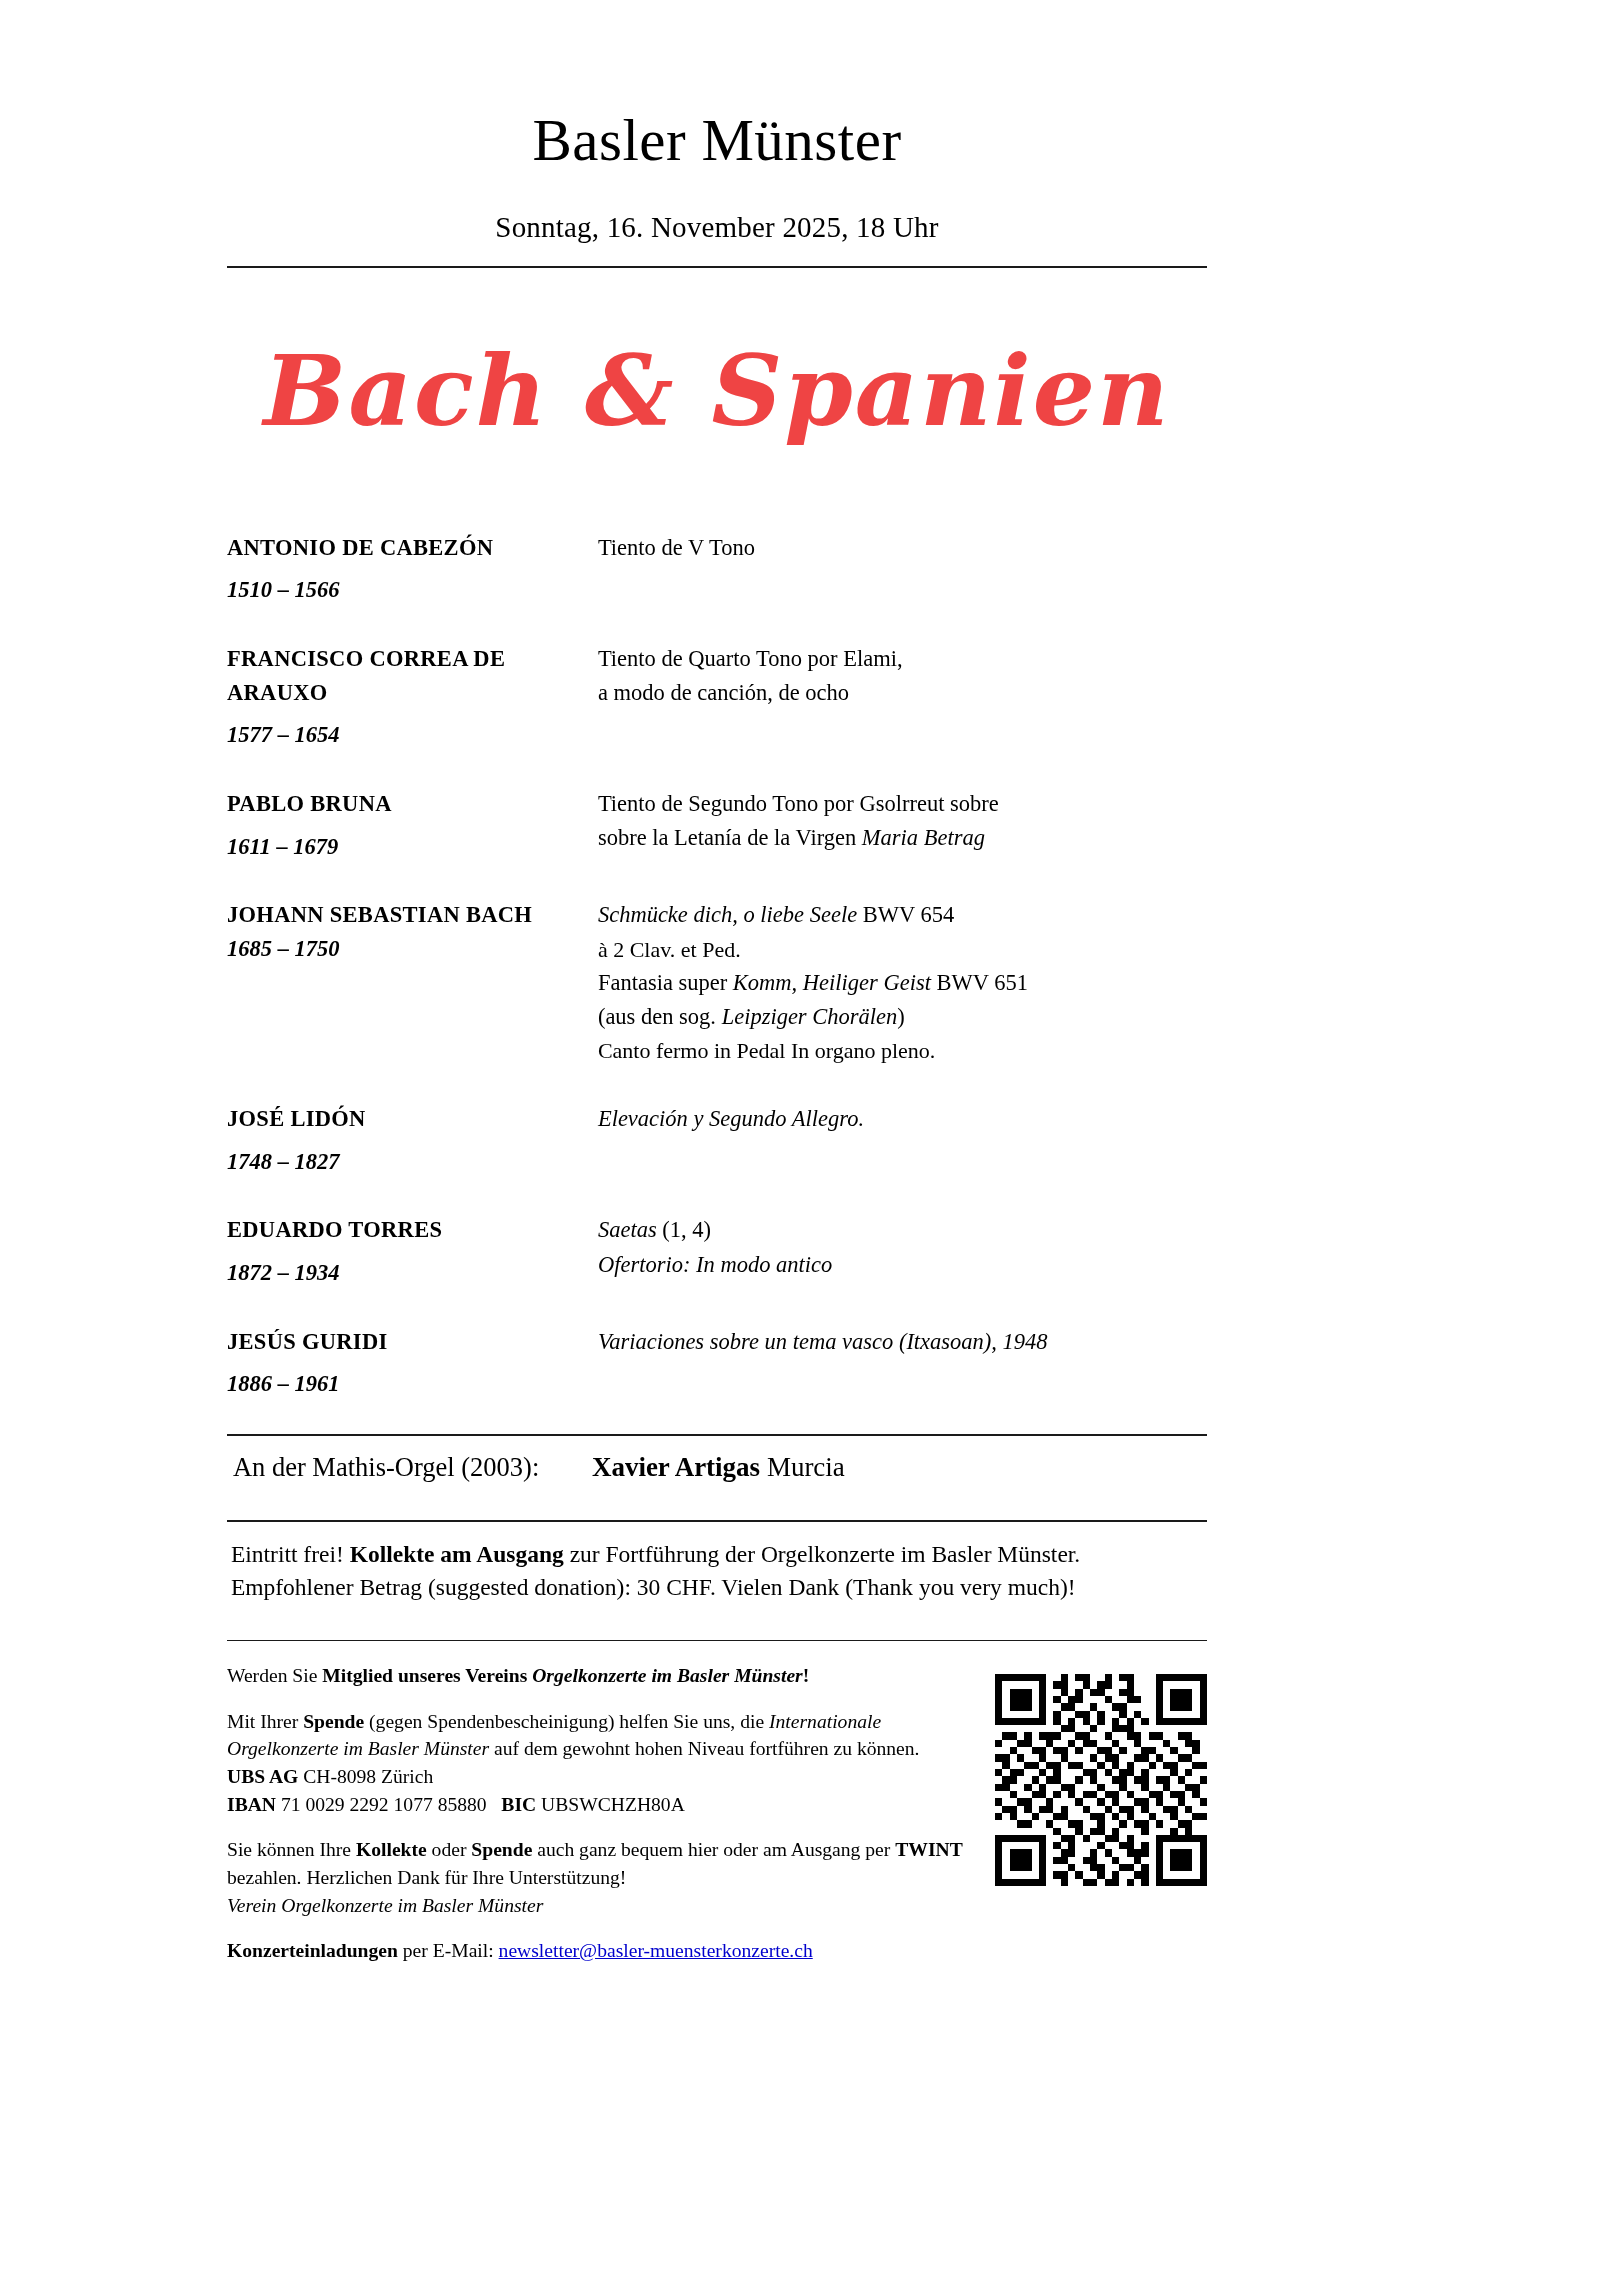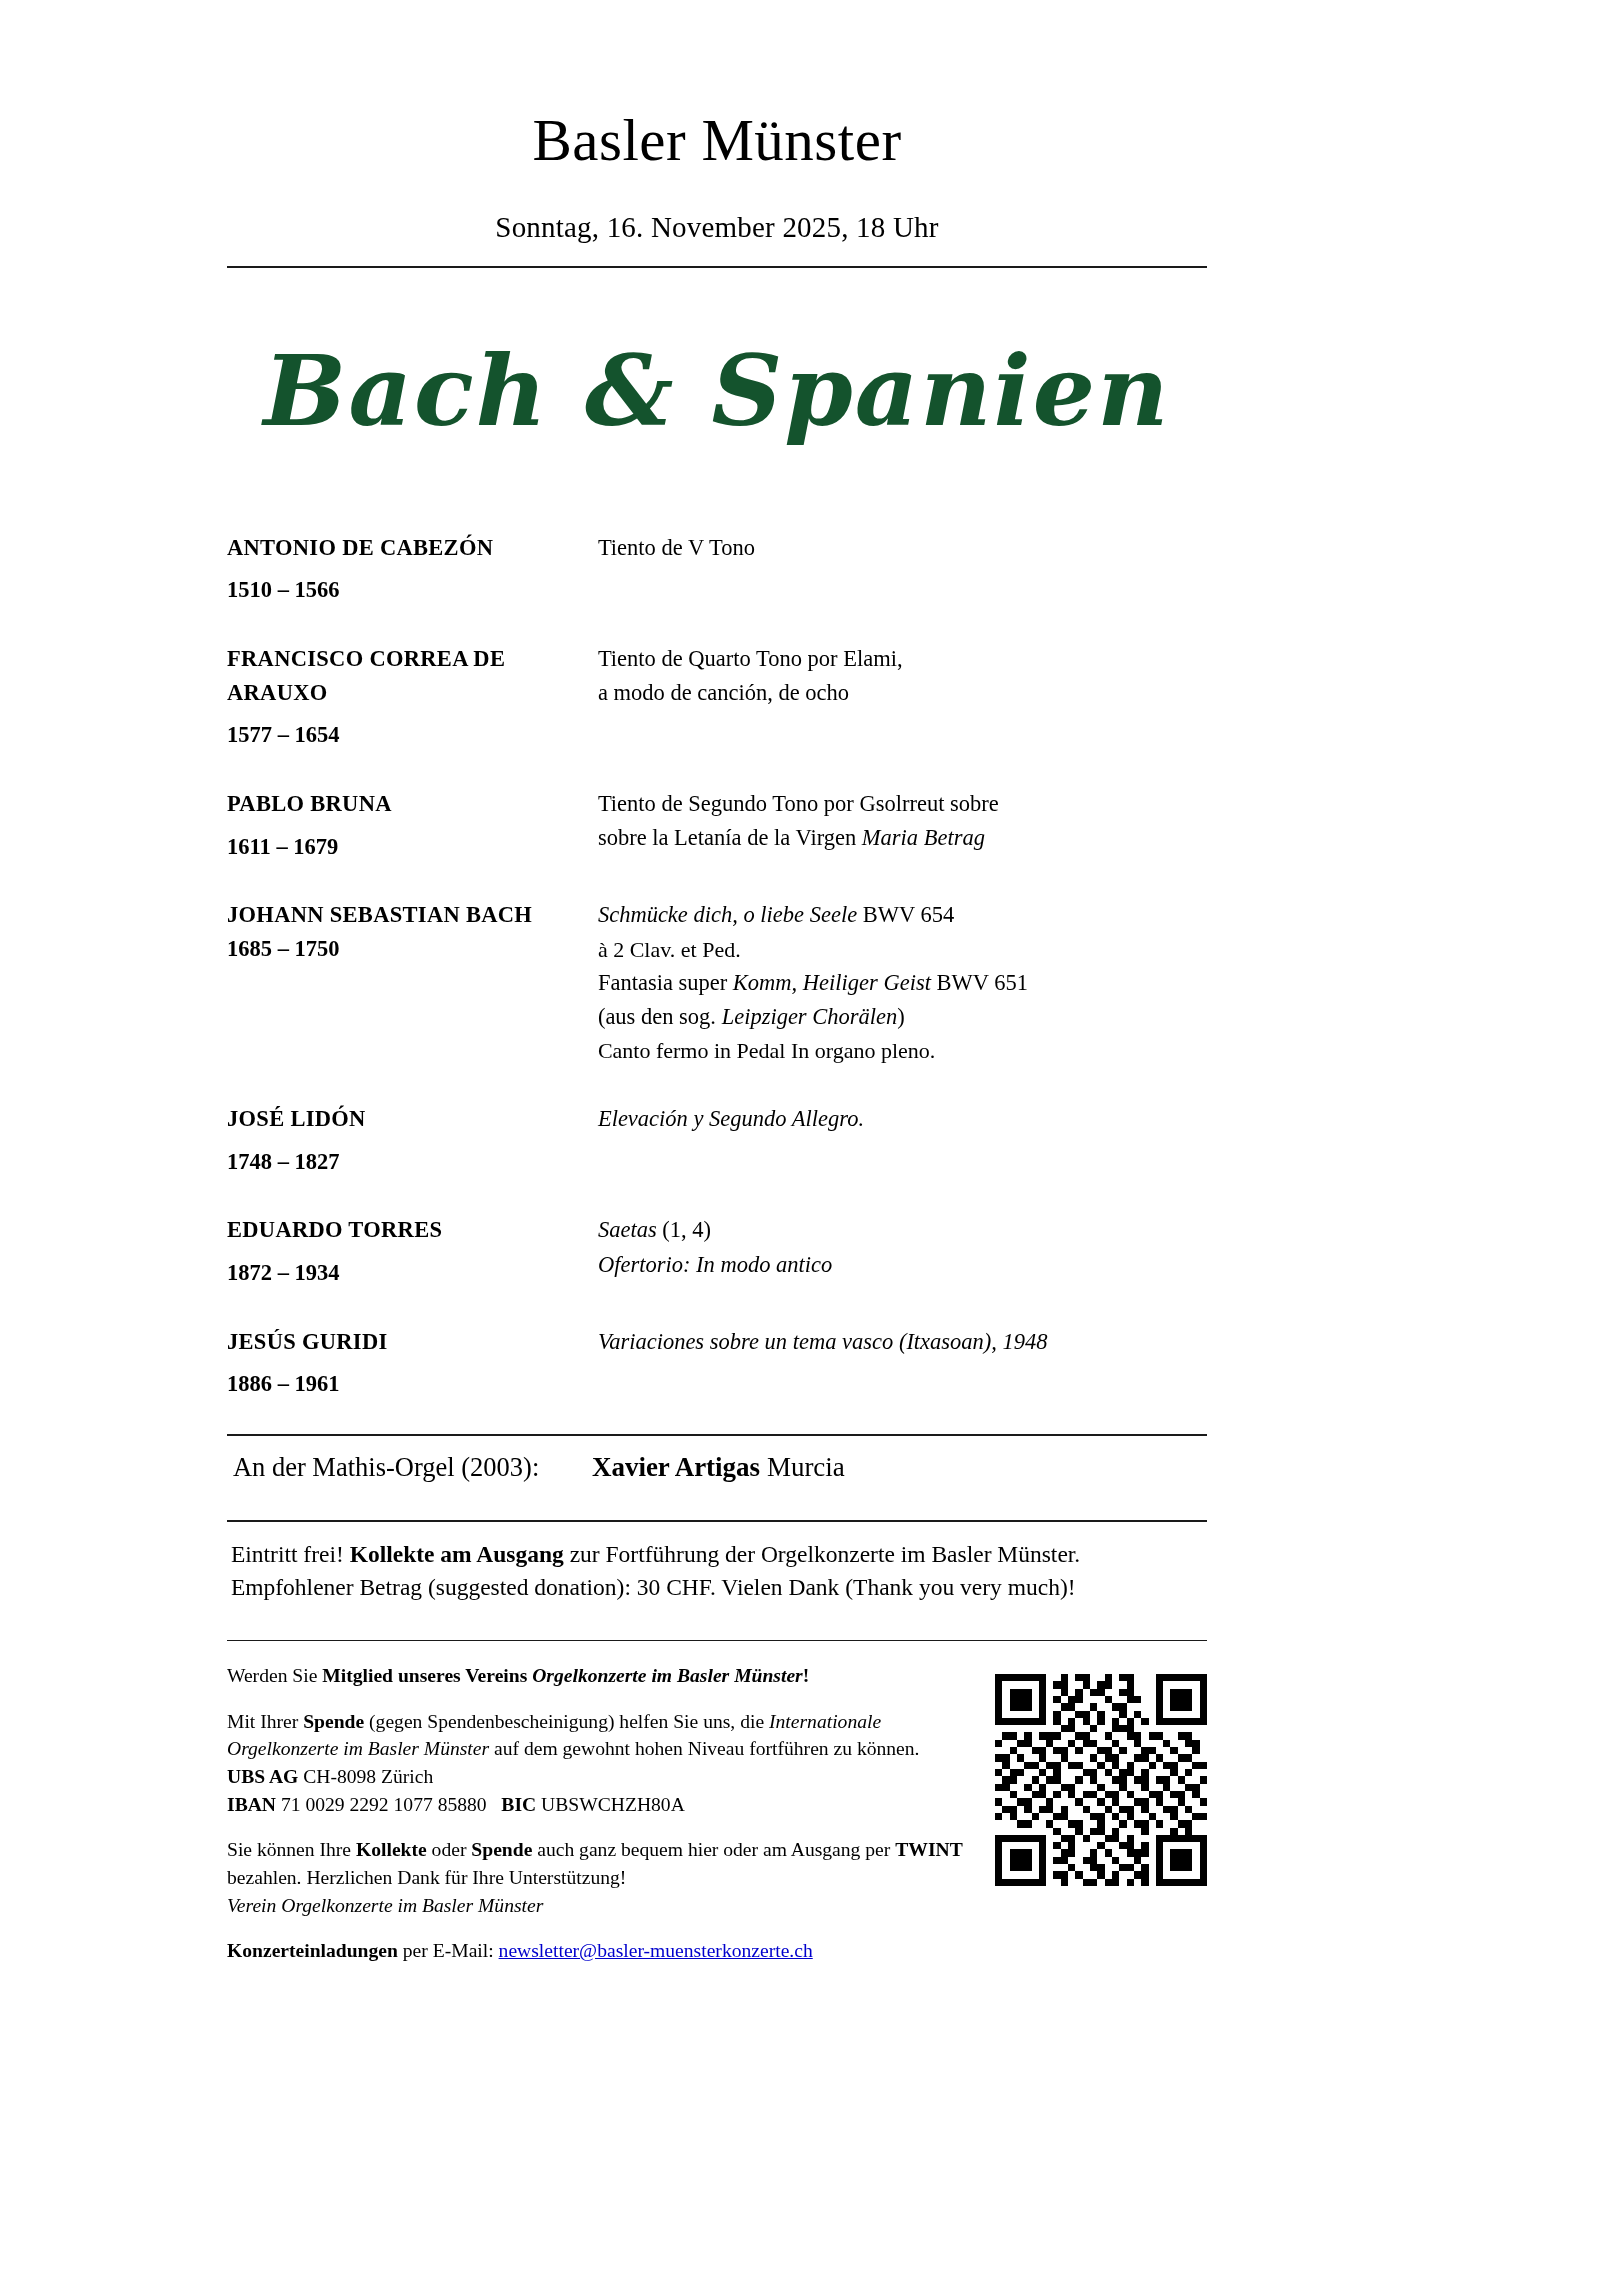--- a/index.html
+++ b/index.html
@@ -41,21 +41,21 @@
   .rule {
     border: none;
     border-top: 2px solid #1a1a1a;
     margin: 21.6px 0 0 0;
   }
   .rule.thin { border-top: 1.6px solid #1a1a1a; }
 
   
   .concert-title {
     text-align: center;
-    color: #14532d;
+    color: #ef4444;
     font-family: "DejaVu Serif", serif;
     font-style: italic;
     font-weight: bold;
     font-size: 98px;
     line-height: 1.1;
     margin-top: 69px;
     letter-spacing: 2px;
   }
 
   
@@ -75,20 +75,21 @@
     font-weight: bold;
     font-size: 22.5px;
     letter-spacing: 0.3px;
     line-height: 1.5;
   }
   .composer-dates {
     font-weight: bold;
     font-size: 22.5px;
     line-height: 1.5;
     margin-top: 8.8px;
+    font-style: italic;
   }
   .composer-dates.tight { margin-top: 0; }
   .works-col {
     flex: 1 1 auto;
     padding-left: 5.9px;
   }
   .work-line {
     font-size: 22.5px;
     line-height: 1.52;
   }

